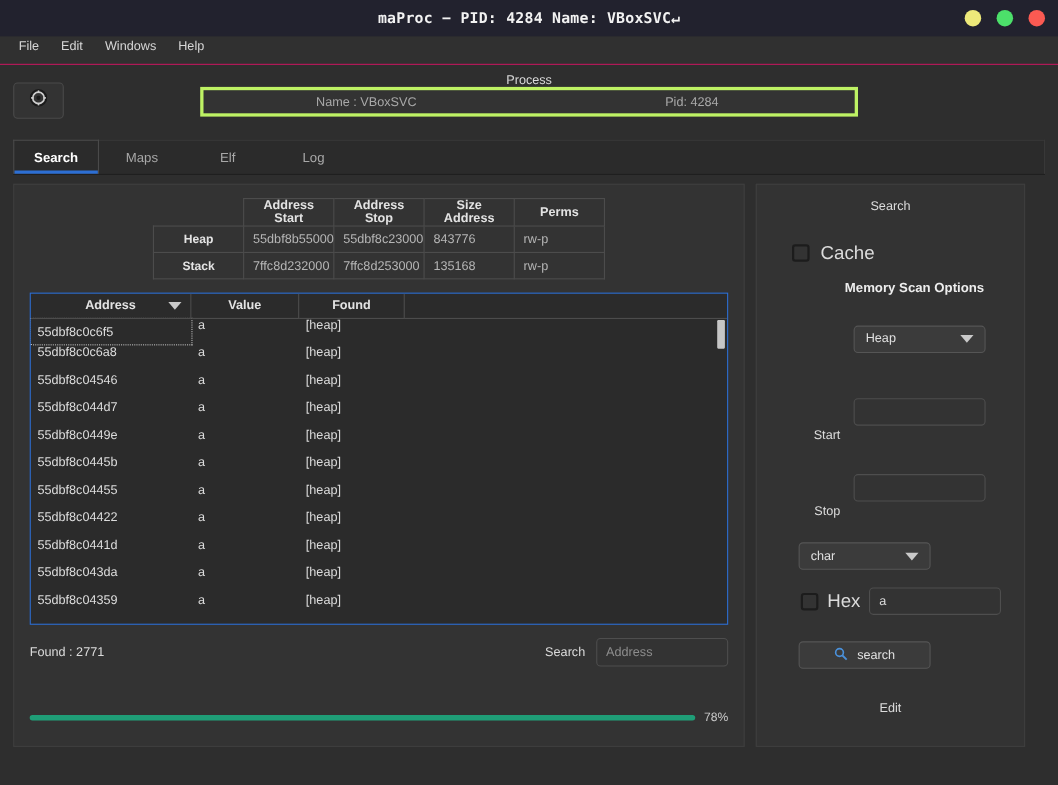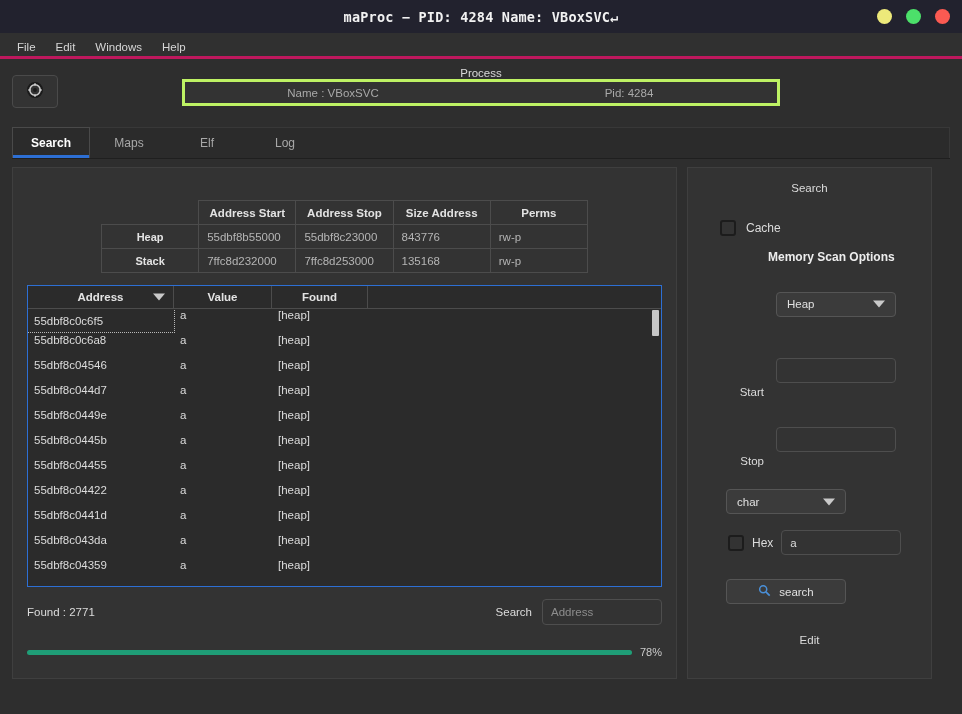--- a/index.html
+++ b/index.html
@@ -21,22 +21,22 @@
     font-family: "DejaVu Sans Mono", monospace;
     letter-spacing: .2px;
   }
   .wbtns { position: absolute; right: 12px; top: 0; height: 33px;
            display: flex; align-items: center; gap: 14px; }
   .wbtn { width: 15px; height: 15px; border-radius: 50%; }
 
   
   .menubar {
     height: 26px; background: #303030;
-    display: flex; align-items: flex-end; padding-left: 10px; gap: 6px;
-    border-bottom: 3px solid #be185d;
+    display: flex; align-items: flex-start; padding-left: 10px; gap: 6px;
+    border-bottom: 1px solid #be185d;
   }
   .menuitem {
     color: #d6d6d6; font-size: 11.5px; padding: 3px 7px; border-radius: 2px;
   }
 
   
   .procwrap { padding: 8px 0 0 0; position: relative; height: 62px; }
   .proclabel {
     text-align: center; color: #d9d9d9; font-size: 11.5px;
     margin-bottom: 6px;
@@ -85,21 +85,21 @@
     width: 665px; background: #333333; border: 1px solid #3f3f3f;
     position: relative; padding: 8px 14px;
   }
   .rightpanel {
     width: 245px; background: #333333; border: 1px solid #3f3f3f;
     padding: 14px 10px;
   }
 
   
   .mapstable {
-    margin: 24px auto 0 auto; width: 487px;
+    margin: 4px auto 0 auto; width: 411px;
     border-collapse: collapse; table-layout: fixed;
   }
   .mapstable th, .mapstable td {
     border: 1px solid #4c4c4c; font-size: 11.5px; height: 24px;
     padding: 0 8px;
   }
   .mapstable th { color: #e3e3e3; font-weight: bold; text-align: center; background: #333333; }
   .mapstable th.corner { border: none; background: transparent; }
   .mapstable td.rowhead {
     color: #e3e3e3; font-weight: bold; text-align: center;
@@ -167,21 +167,21 @@
   .progfill { height: 5px; background: #1f9e77; border-radius: 3px; }
   .progtxt { color: #cacaca; font-size: 11px; margin-left: 8px; }
 
   
   .rp-title { text-align: center; color: #dcdcdc; font-size: 11.5px; margin-bottom: 26px; }
   .chkrow { display: flex; align-items: center; gap: 10px; margin-left: 22px; margin-bottom: 14px; }
   .chkbox {
     width: 16px; height: 16px; background: #333333;
     border: 2px solid #1c1c1c; border-radius: 3px;
   }
-  .chklabel { color: #dcdcdc; font-size: 12px; }
+  .chklabel { color: #dcdcdc; font-size: 17px; }
   .rp-sub { color: #ededed; font-size: 12px; font-weight: bold; margin-left: 22px; margin-bottom: 18px; padding-left: 48px; }
 
   .fieldrow { display: flex; align-items: center; margin-bottom: 13px; }
   .fieldlabel { color: #dcdcdc; font-size: 11.5px; text-align: right; margin-top: 44px; }
 
   .dropdown {
     height: 25px; background: #3b3b3b; border: 1px solid #555555; border-radius: 4px;
     display: flex; align-items: center; padding: 0 10px; color: #e0e0e0; font-size: 11.5px;
     position: relative;
   }

